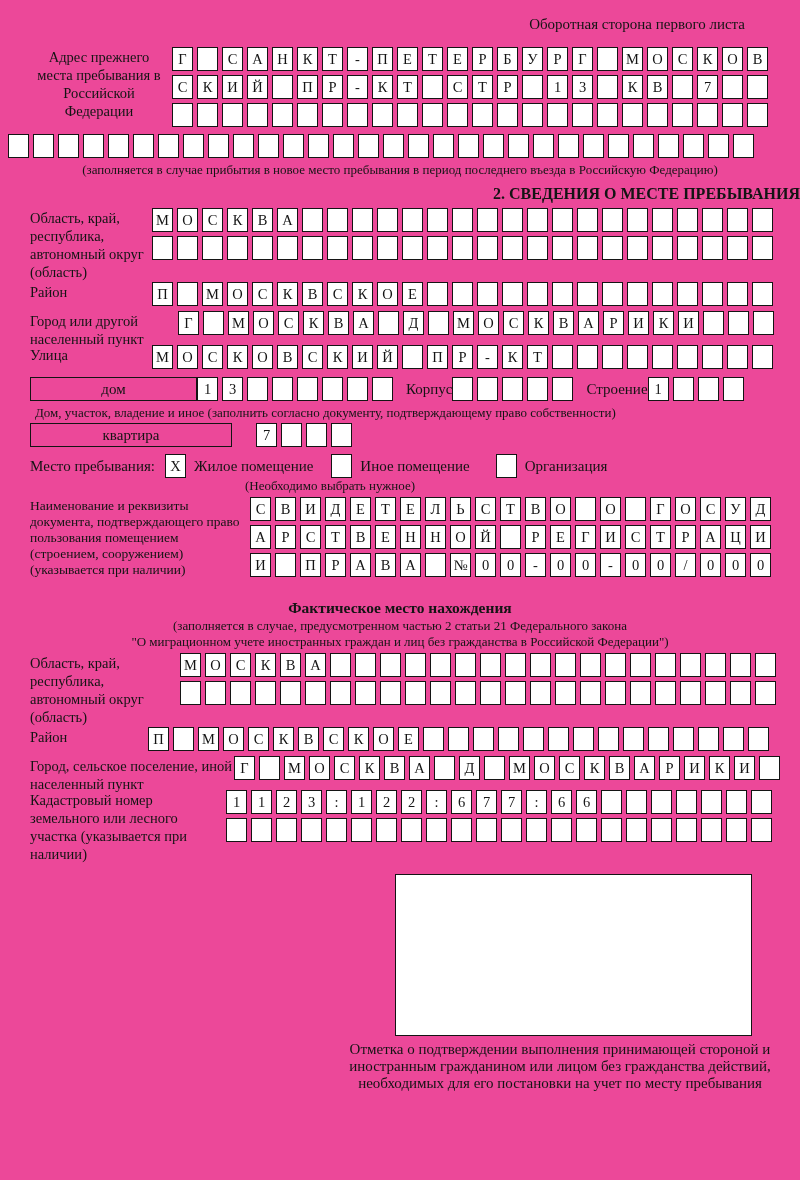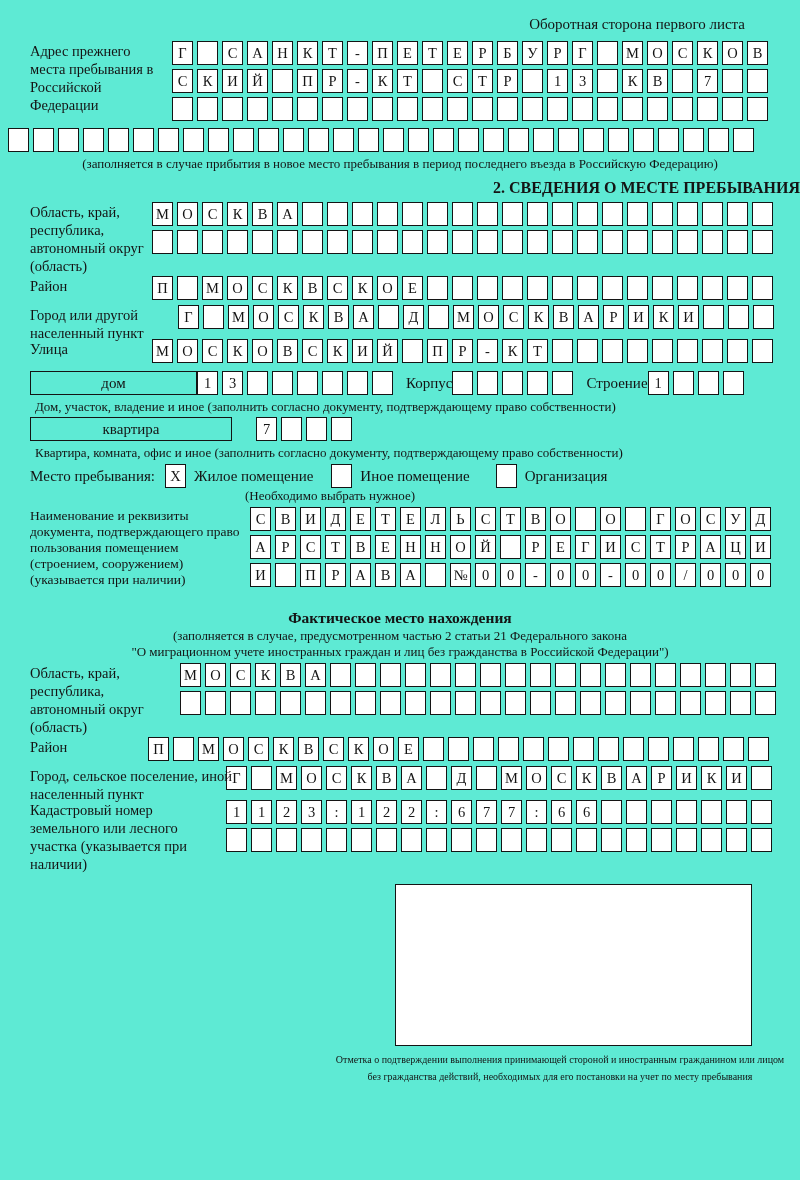--- a/index.html
+++ b/index.html
@@ -1,29 +1,29 @@
 <!DOCTYPE html>
 <html><head>
 <meta charset="utf-8">
 <style>
   html,body{margin:0;padding:0;background:#fff;}
-  #page{position:relative;width:800px;height:1180px;background:#5eead4;overflow:hidden;
+  #page{position:relative;width:800px;height:1180px;background:#ec4899;overflow:hidden;
         font-family:"Liberation Serif","DejaVu Serif",serif;color:#141414;}
   .rel{position:relative;}
   .flabel{position:absolute;left:30px;top:1px;font-size:14.5px;line-height:18px;}
   .w138{width:138px;} .w118{width:118px;} .w148{width:148px;} .w60{width:80px;}
   .w220{width:220px;font-size:13.5px;line-height:16px;} .w150{width:150px;} .w205{width:205px;} .w195{width:195px;}
   .boxrow{display:flex;gap:4px;margin-bottom:4px;}
   .cbox{box-sizing:content-box;width:19px;height:22px;border:1.5px solid #141414;background:#fff;
         display:flex;align-items:center;justify-content:center;
         font-size:14.5px;line-height:22px;flex:0 0 auto;}
   .ml8{margin-left:8px;} .ml148{margin-left:148px;} .ml152{margin-left:152px;} .ml172{margin-left:172px;}
   .ml178{margin-left:178px;} .ml180{margin-left:180px;} .ml226{margin-left:226px;} .ml250{margin-left:250px;}
   .b-header{padding:16px 55px 0 0;text-align:right;font-size:15px;line-height:17px;}
-  .b-addr{margin-top:8px;min-height:87px;}
+  .b-addr{margin-top:14px;min-height:87px;text-align:center;}
   .note{font-size:13px;line-height:16px;}
   .center{text-align:center;}
   .b-title{margin-top:6px;text-align:right;font-weight:bold;font-size:16px;line-height:20px;}
   .b-region{margin-top:4px;min-height:74px;}
   .b-district{min-height:29px;}
   .b-city{min-height:34px;}
   .b-street{min-height:29px;}
   .b-house{display:flex;align-items:flex-start;margin:3px 0 0 30px;gap:0;}
   .bigbox{box-sizing:content-box;height:22px;border:1.5px solid #141414;display:flex;align-items:center;justify-content:center;font-size:15px;flex:0 0 auto;}
   .bw165{width:165px;} .bw200{width:200px;}
@@ -31,24 +31,24 @@
   .sidenote{margin-left:35px;}
   .b-apt{display:flex;align-items:flex-start;margin:2px 0 0 30px;gap:24px;}
   .b-stay{display:flex;align-items:center;margin:3px 0 0 30px;}
   .slabel{font-size:15px;margin-right:10px;}
   .olabel{font-size:15px;margin-left:8px;}
   .gap18{margin-left:18px;} .gap26{margin-left:26px;}
   .b-staynote{width:660px;text-align:center;}
   .b-doc{margin-top:3px;min-height:98px;}
   .b-fact-title{margin-top:3px;text-align:center;font-weight:bold;font-size:15.5px;line-height:20px;}
   .b-region2{margin-top:3px;min-height:74px;}
-  .b-city2{min-height:34px;}
+  .b-city2{min-height:34px;padding-left:8px;}
   .b-cadastre{min-height:70px;}
   .b-stamp{margin:14px 0 0 395px;width:355px;height:160px;border:1.5px solid #141414;background:#fff;}
-  .b-stampnote{margin:5px 0 0 330px;width:460px;text-align:center;font-size:10px;line-height:17px;}
+  .b-stampnote{margin:5px 0 0 330px;width:460px;text-align:center;font-size:15px;line-height:17px;}
 </style>
 </head>
 <body>
 
 <div id="page">
 
   <div class="b-header">Оборотная сторона первого листа</div>
 
   <div class="rel b-addr">
     <div class="flabel w138">Адрес прежнего места пребывания в Российской Федерации</div>
@@ -353,21 +353,20 @@
 
   <div class="b-apt">
     <div class="bigbox bw200">квартира</div>
     <div class="boxrow">
         <span class="cbox">7</span>
         <span class="cbox"></span>
         <span class="cbox"></span>
         <span class="cbox"></span>
       </div>
   </div>
-  <div class="note sidenote">Квартира, комната, офис и иное (заполнить согласно документу, подтверждающему право собственности)</div>
 
   <div class="b-stay">
     <span class="slabel">Место пребывания:</span>
     <span class="cbox">X</span>
     <span class="olabel">Жилое помещение</span>
     <span class="cbox gap18"></span>
     <span class="olabel">Иное помещение</span>
     <span class="cbox gap26"></span>
     <span class="olabel">Организация</span>
   </div>

